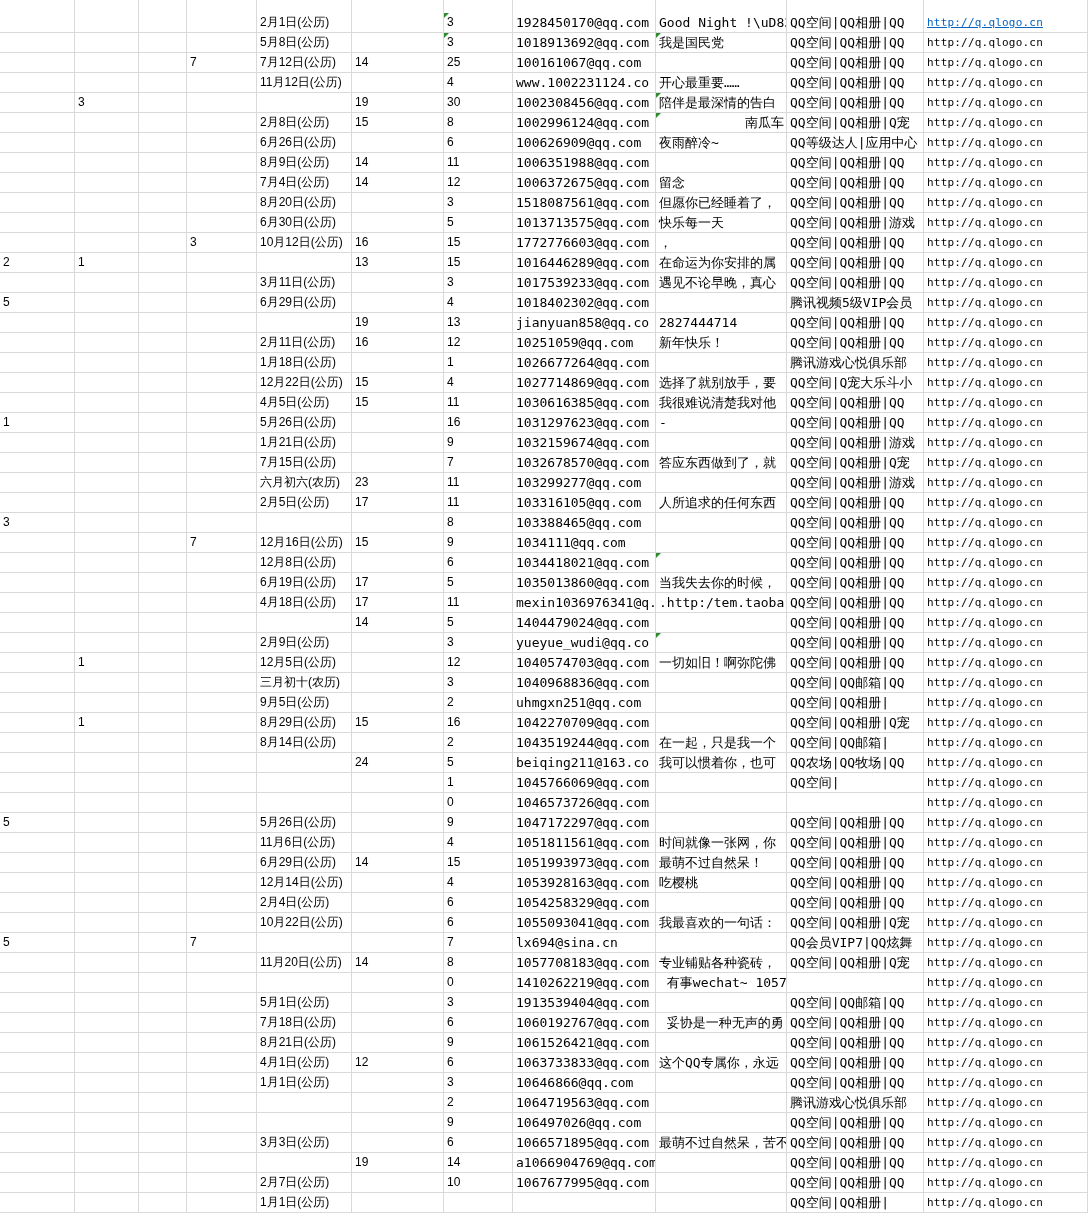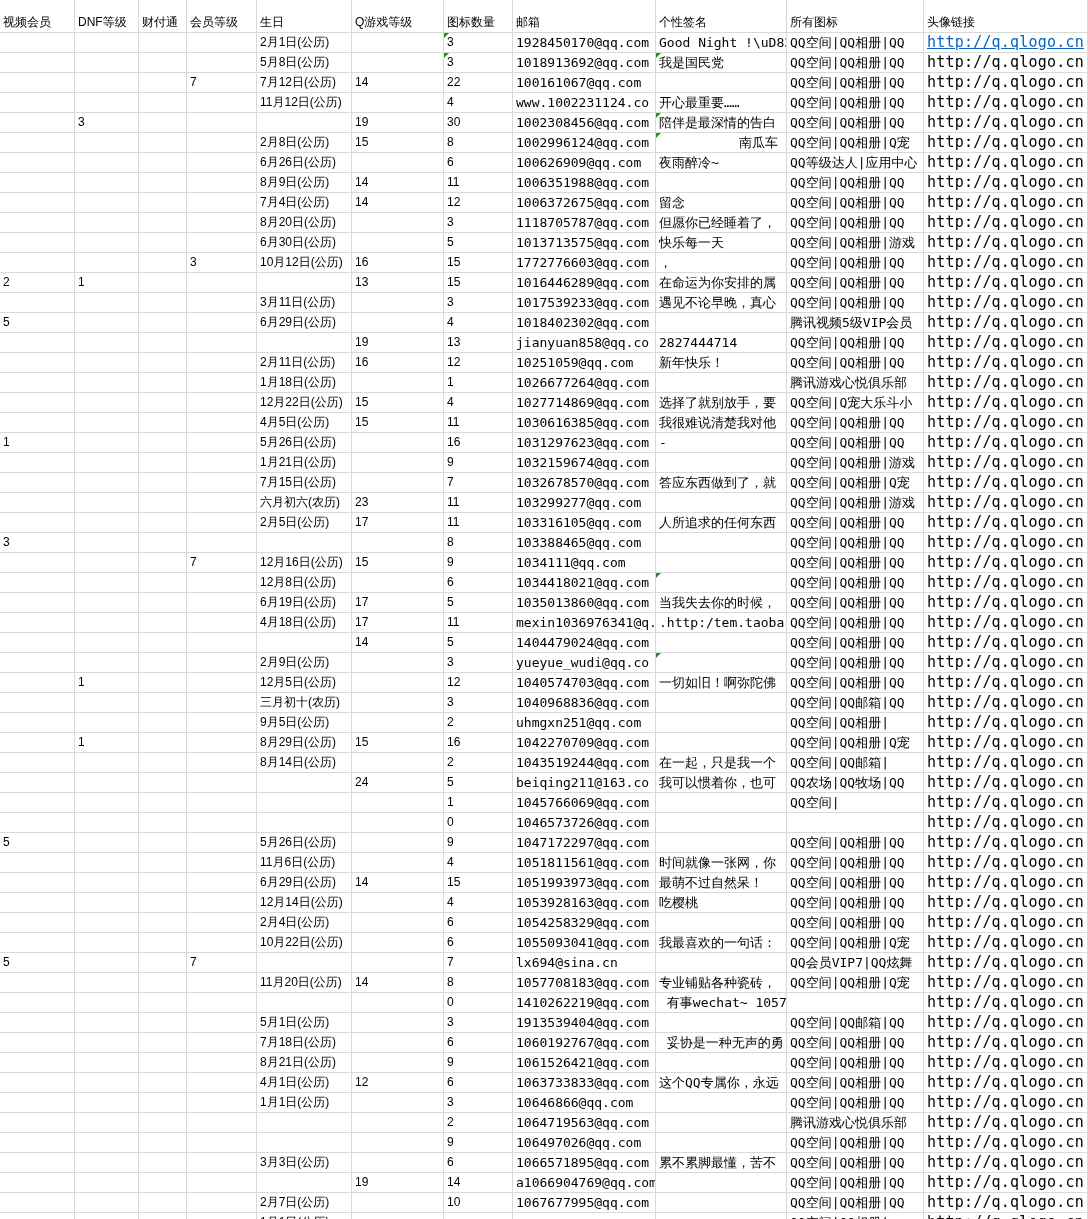--- a/index.html
+++ b/index.html
@@ -8,22 +8,22 @@
   .sheet{position:absolute;left:0;top:0;width:1088px;}
   .row{display:grid;grid-template-columns:75px 64px 48px 70px 95px 92px 69px 143px 131px 137px 164px;
        height:20px;box-sizing:border-box;}
   .top-strip{height:13px;}
   .top-strip .cell{border-bottom:none;height:13px;line-height:13px;}
   .cell{position:relative;box-sizing:border-box;height:20px;line-height:19px;
         padding-left:3px;border-right:1px solid #d9d9d9;border-bottom:1px solid #d9d9d9;
         white-space:pre;overflow:hidden;background:#fff;}
   .header .cell{font-weight:normal;}
   .mono{font-family:"DejaVu Sans Mono","Liberation Mono",monospace;font-size:13px;}
-  .col-a{font-family:"DejaVu Sans Mono","Liberation Mono",monospace;font-size:15px;letter-spacing:.2px;}
-  .ra{text-align:right;padding-right:8px;}
+  .col-a{font-family:"DejaVu Sans Mono","Liberation Mono",monospace;font-size:11px;letter-spacing:.2px;}
+  .ra{text-align:right;padding-right:2px;}
   .tri{position:absolute;top:0;left:0;width:0;height:0;
        border-top:5px solid #2e8b2e;border-right:5px solid transparent;}
   .link{color:#0563c1;text-decoration:underline;cursor:pointer;}
 </style>
 </head>
 <body>
 
 <div class="sheet">
   <div class="row top-strip" id="top-strip">
       <div class="cell"></div>
@@ -31,33 +31,20 @@
       <div class="cell"></div>
       <div class="cell"></div>
       <div class="cell"></div>
       <div class="cell"></div>
       <div class="cell"></div>
       <div class="cell"></div>
       <div class="cell"></div>
       <div class="cell"></div>
       <div class="cell"></div>
     </div>
-  <div class="row header" id="header-row">
-      <div class="cell">视频会员</div>
-      <div class="cell">DNF等级</div>
-      <div class="cell">财付通</div>
-      <div class="cell">会员等级</div>
-      <div class="cell">生日</div>
-      <div class="cell">Q游戏等级</div>
-      <div class="cell">图标数量</div>
-      <div class="cell">邮箱</div>
-      <div class="cell">个性签名</div>
-      <div class="cell">所有图标</div>
-      <div class="cell">头像链接</div>
-    </div>
   <div id="rows-container">
       <div class="row">
         <div class="cell"></div>
         <div class="cell"></div>
         <div class="cell"></div>
         <div class="cell"></div>
         <div class="cell">2月1日(公历)</div>
         <div class="cell"></div>
         <div class="cell">3<i class="tri"></i></div>
         <div class="cell mono">1928450170@qq.com</div>
@@ -78,21 +65,21 @@
         <div class="cell mono">QQ空间|QQ相册|QQ</div>
         <div class="cell col-a"><span>http://q.qlogo.cn</span></div>
       </div>
       <div class="row">
         <div class="cell"></div>
         <div class="cell"></div>
         <div class="cell"></div>
         <div class="cell">7</div>
         <div class="cell">7月12日(公历)</div>
         <div class="cell">14</div>
-        <div class="cell">22</div>
+        <div class="cell">25</div>
         <div class="cell mono">100161067@qq.com</div>
         <div class="cell mono"></div>
         <div class="cell mono">QQ空间|QQ相册|QQ</div>
         <div class="cell col-a"><span>http://q.qlogo.cn</span></div>
       </div>
       <div class="row">
         <div class="cell"></div>
         <div class="cell"></div>
         <div class="cell"></div>
         <div class="cell"></div>
@@ -170,21 +157,21 @@
         <div class="cell col-a"><span>http://q.qlogo.cn</span></div>
       </div>
       <div class="row">
         <div class="cell"></div>
         <div class="cell"></div>
         <div class="cell"></div>
         <div class="cell"></div>
         <div class="cell">8月20日(公历)</div>
         <div class="cell"></div>
         <div class="cell">3</div>
-        <div class="cell mono">1118705787@qq.com</div>
+        <div class="cell mono">1518087561@qq.com</div>
         <div class="cell mono">但愿你已经睡着了，</div>
         <div class="cell mono">QQ空间|QQ相册|QQ</div>
         <div class="cell col-a"><span>http://q.qlogo.cn</span></div>
       </div>
       <div class="row">
         <div class="cell"></div>
         <div class="cell"></div>
         <div class="cell"></div>
         <div class="cell"></div>
         <div class="cell">6月30日(公历)</div>
@@ -782,21 +769,21 @@
       </div>
       <div class="row">
         <div class="cell"></div>
         <div class="cell"></div>
         <div class="cell"></div>
         <div class="cell"></div>
         <div class="cell">3月3日(公历)</div>
         <div class="cell"></div>
         <div class="cell">6</div>
         <div class="cell mono">1066571895@qq.com</div>
-        <div class="cell mono">累不累脚最懂，苦不</div>
+        <div class="cell mono">最萌不过自然呆，苦不</div>
         <div class="cell mono">QQ空间|QQ相册|QQ</div>
         <div class="cell col-a"><span>http://q.qlogo.cn</span></div>
       </div>
       <div class="row">
         <div class="cell"></div>
         <div class="cell"></div>
         <div class="cell"></div>
         <div class="cell"></div>
         <div class="cell"></div>
         <div class="cell">19</div>

